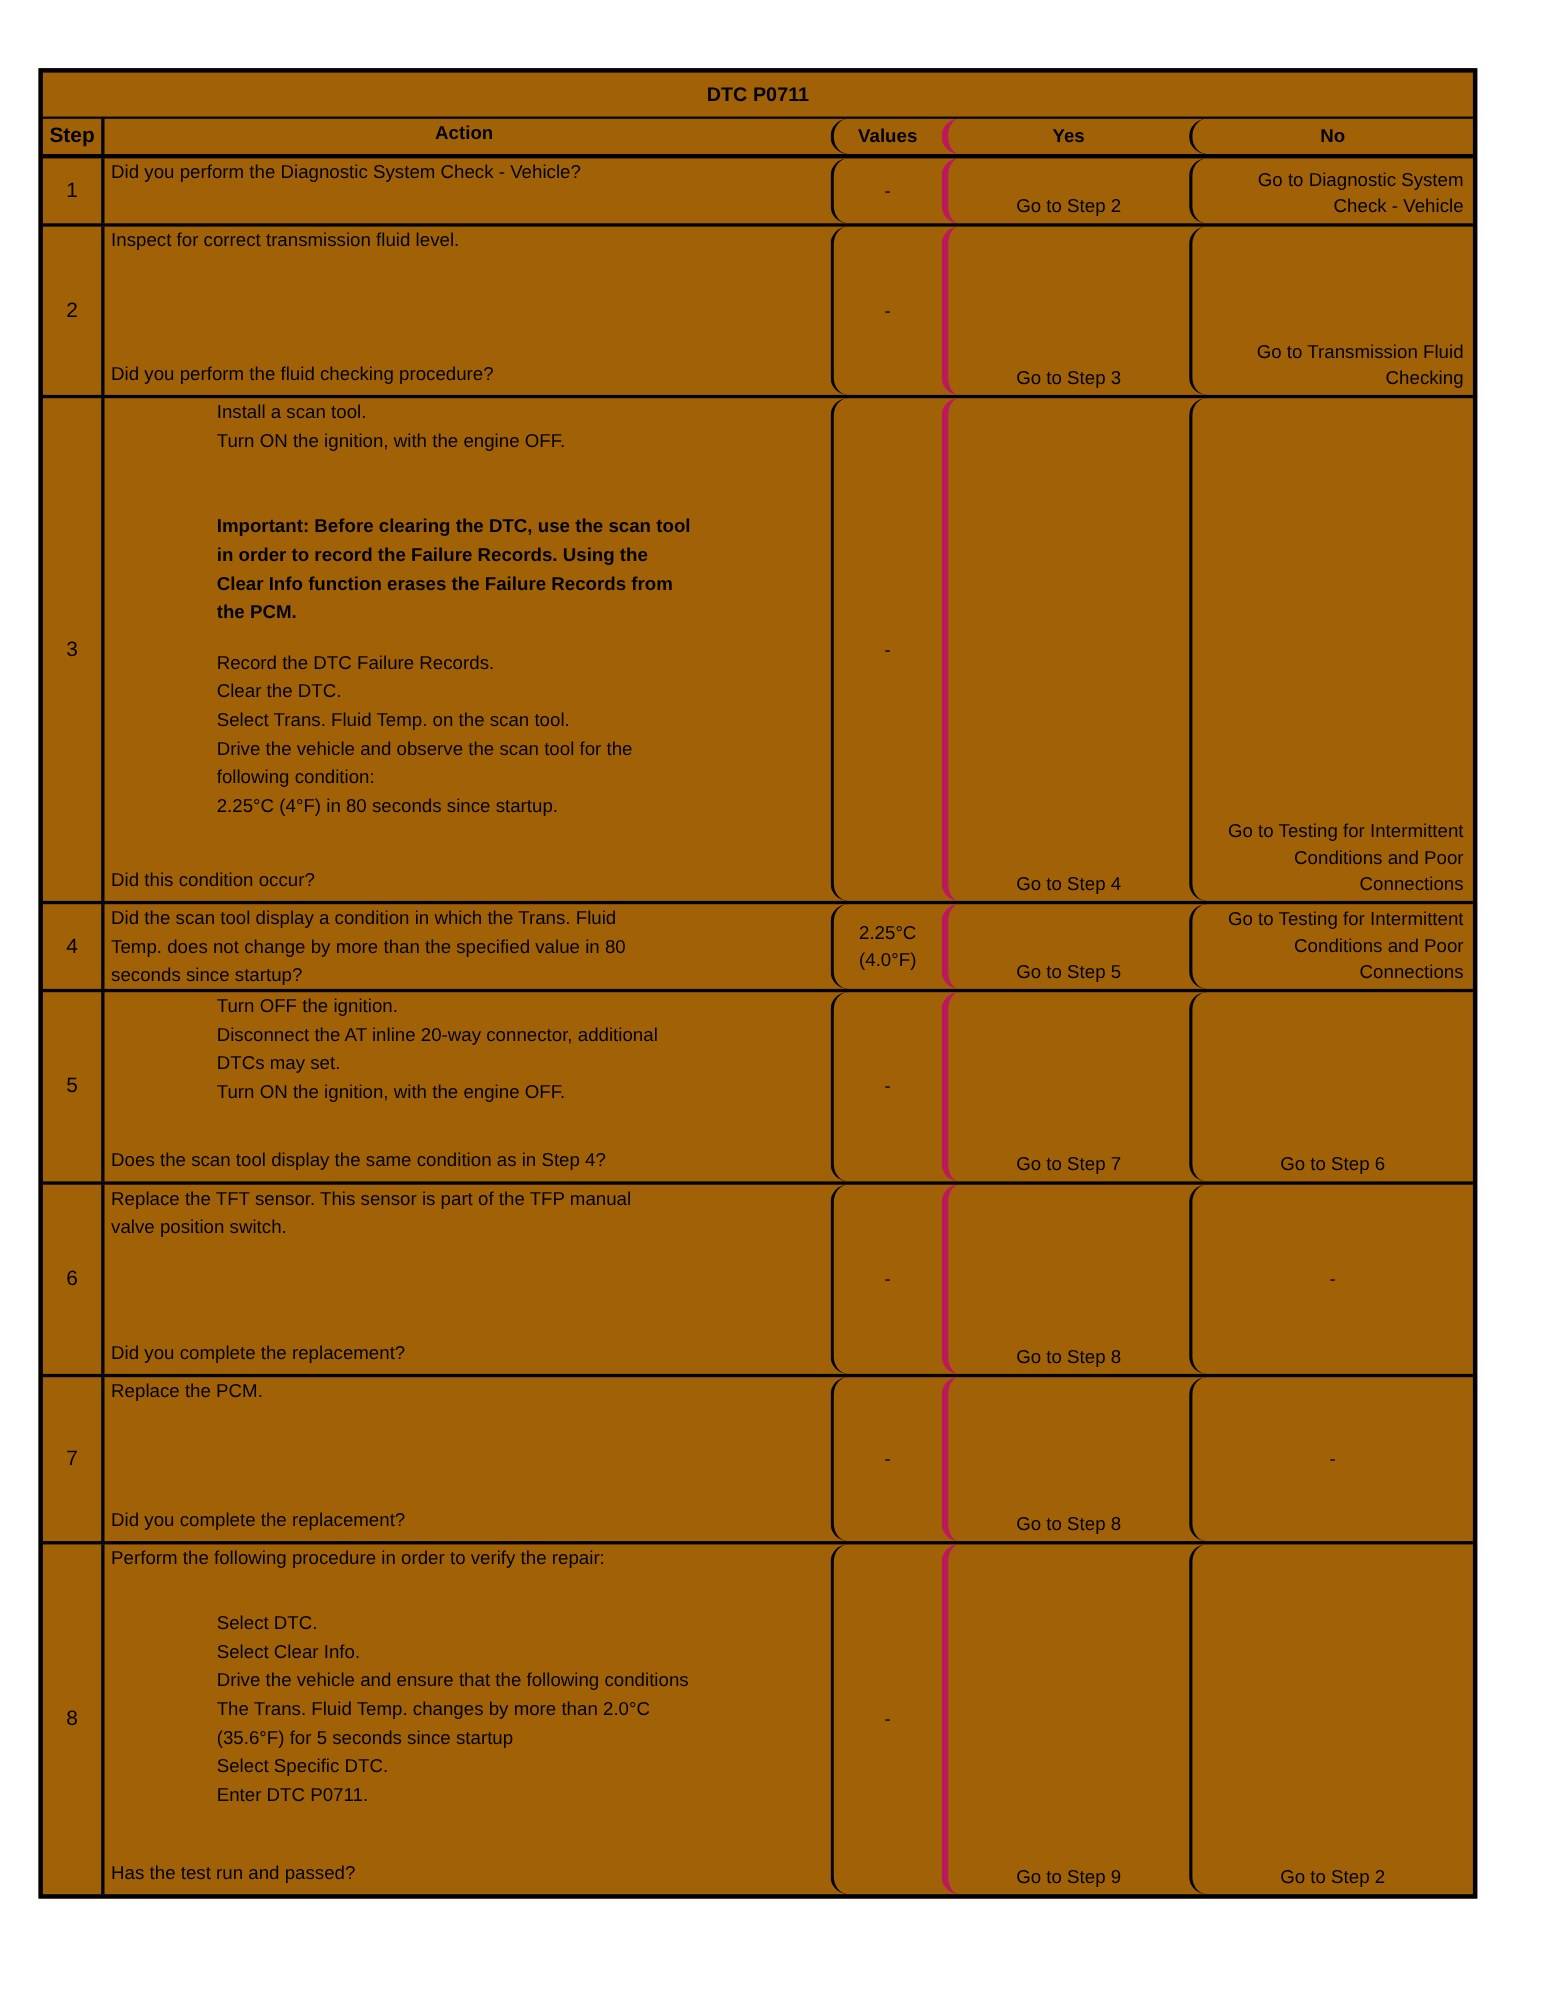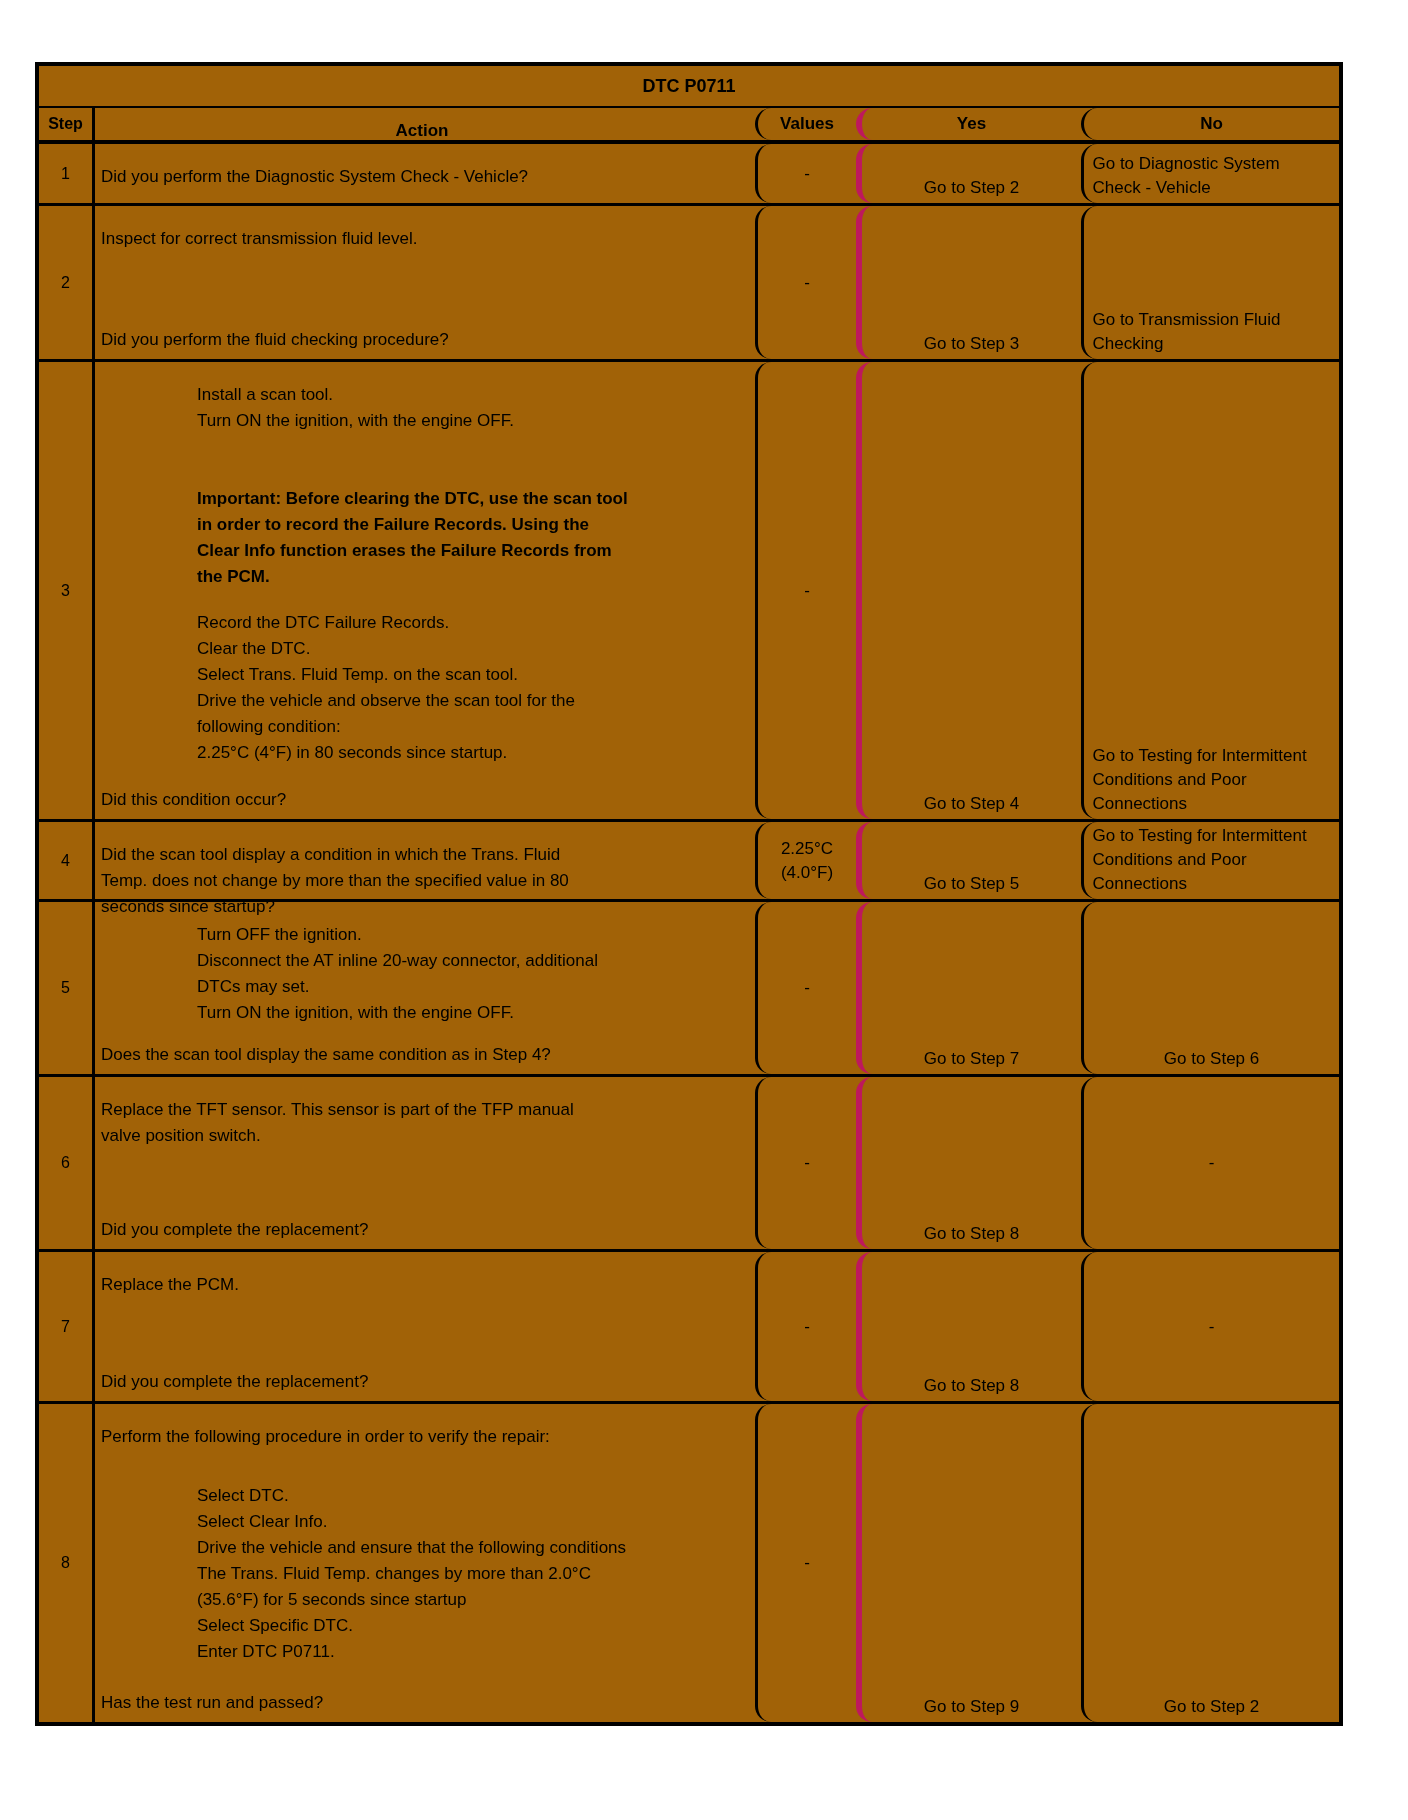--- a/index.html
+++ b/index.html
@@ -18,32 +18,32 @@
     font-weight:bold;font-size:18px;
   }
   .header-row{
     display:flex;height:36px;box-sizing:border-box;border-bottom:4px solid #000;
     font-weight:bold;font-size:17px;
   }
   .header-row .cell{display:flex;align-items:center;justify-content:center;}
   .row{display:flex;box-sizing:border-box;border-bottom:3px solid #000;}
   .row:last-child{border-bottom:none;}
   .cell{box-sizing:border-box;flex:none;}
-  .c-step{width:53px;display:flex;align-items:center;justify-content:center;font-size:16px;}
+  .c-step{width:53px;display:flex;align-items:center;justify-content:center;font-size:19px;}
   .c-action{
     width:663px;border-left:3px solid #000;
-    padding:20px 12px 6px 6px;display:flex;flex-direction:column;
+    padding:0 12px 6px 6px;display:flex;flex-direction:column;
     font-size:17px;line-height:26px;
   }
   .c-values{width:101px;border-left:3px solid #000;}
   .c-yes{width:225px;border-left:6px solid #be185d;}
   .c-no{flex:1 1 auto;border-left:3px solid #000;}
   .c-values,.c-yes,.c-no{
     display:flex;flex-direction:column;align-items:center;
-    text-align:left;font-size:17px;line-height:24px;padding:3px 4px;border-radius:16px;
+    text-align:right;font-size:17px;line-height:24px;padding:3px 4px;border-radius:16px;
   }
   .v-mid{justify-content:center;}
   .v-bot{justify-content:flex-end;}
   .cell-text{white-space:pre-line;}
   .c-no .cell-text{max-width:238px;}
   .c-yes .cell-text{max-width:210px;}
   .line{min-height:26px;}
   .line.indent{padding-left:96px;}
   .line.b{font-weight:bold;}
   .line.blank{min-height:0;}

